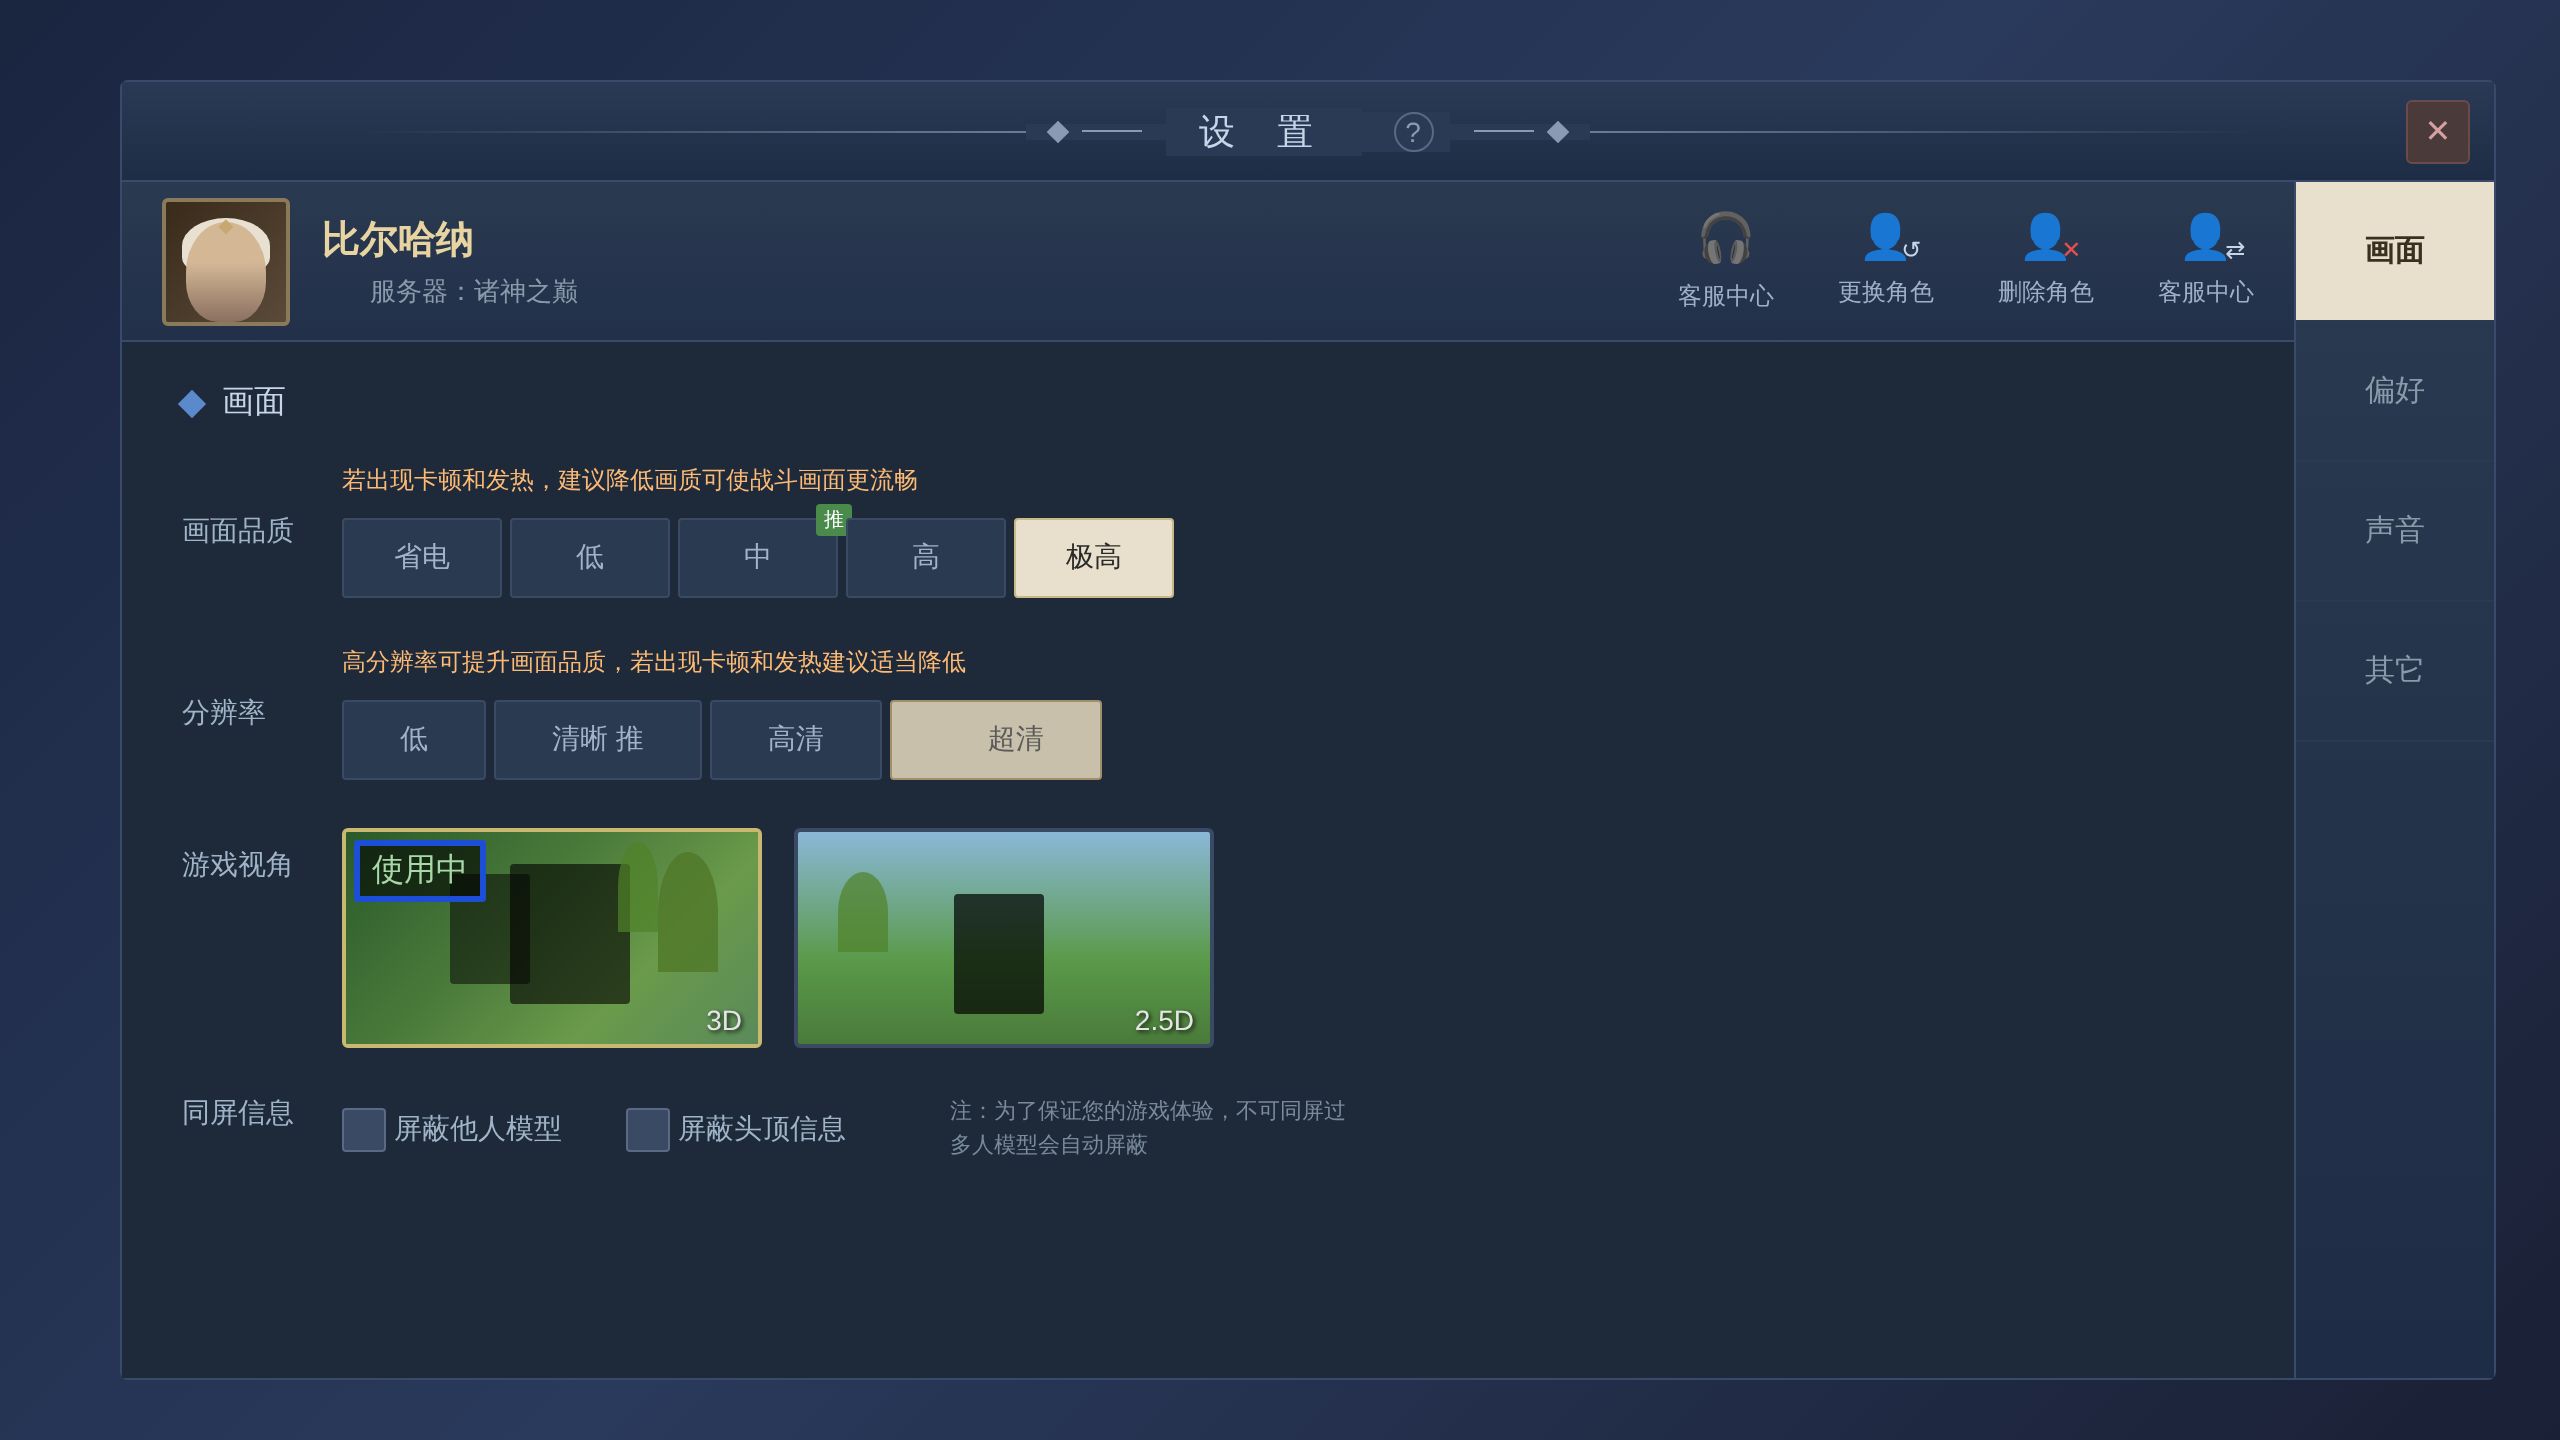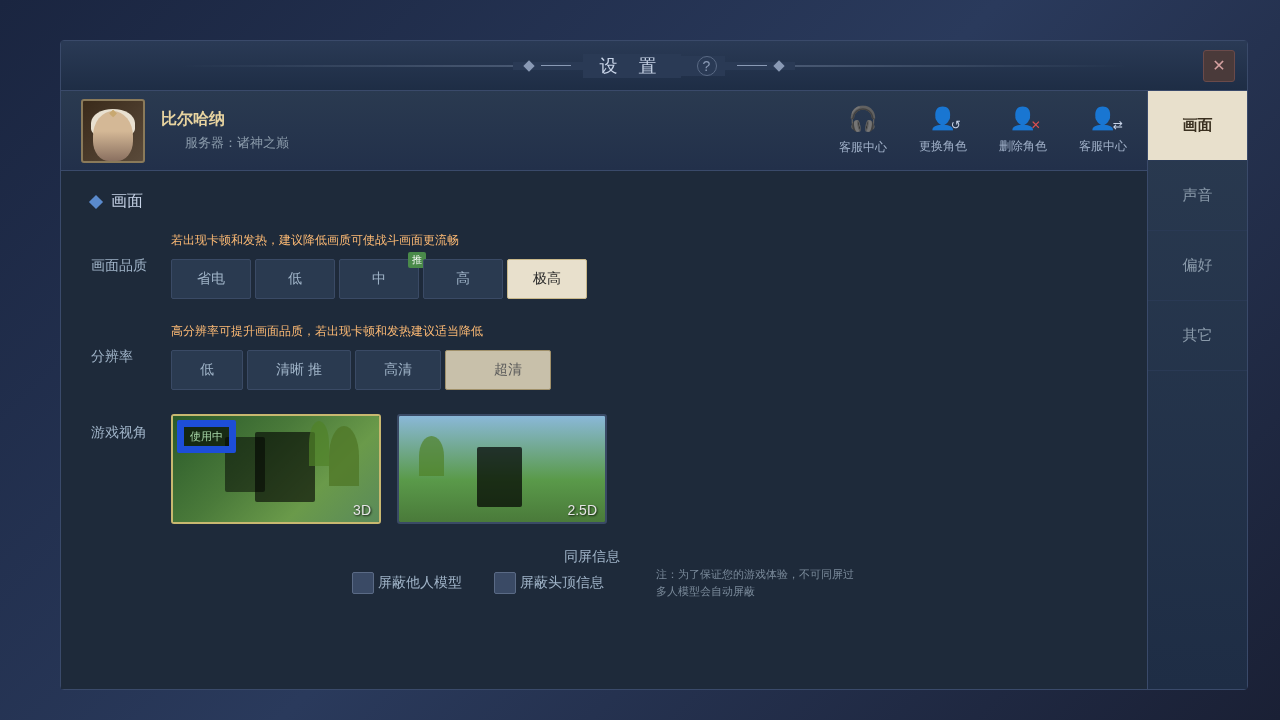--- a/index.html
+++ b/index.html
@@ -165,21 +165,21 @@
       transform: translateX(-50%);
       width: 44px;
       height: 28px;
       background: #e8e0d0;
       border-radius: 50% 50% 30% 30%;
     }
     .profile-info {
       margin-left: 16px;
     }
     .profile-name {
-      font-size: 16px;
+      font-size: 19px;
       color: #e8d4a0;
       font-weight: bold;
     }
     .profile-server {
       font-size: 13px;
       color: #8a9aaa;
       margin-top: 4px;
       margin-left: 24px;
     }
     .profile-actions {
@@ -334,23 +334,23 @@
       font-size: 14px;
       color: #e5e5e5;
       text-shadow: 1px 1px 2px rgba(0,0,0,0.8);
     }
     .view-thumb-badge {
       position: absolute;
       top: 4px;
       left: 4px;
       background: rgba(0,0,0,0.6);
       color: #a8d8a8;
-      font-size: 11px;
+      font-size: 16px;
       padding: 2px 6px;
-      border: 7px solid #1d4ed8;
+      border: 3px solid #1d4ed8;
       border-radius: 2px;
     }
 
     
     .checkbox-group {
       display: flex;
       align-items: center;
       gap: 4px;
     }
     .checkbox {
@@ -518,38 +518,38 @@
             <div class="view-thumb">
               <div class="view-thumb-bg-2">
                 <div style="position:absolute;bottom:15px;left:38%;width:45px;height:60px;background:rgba(0,0,0,0.7);border-radius:2px;"></div>
                 <div style="position:absolute;top:20px;left:20px;width:25px;height:40px;background:rgba(80,130,40,0.7);border-radius:50% 50% 0 0;"></div>
               </div>
               <div class="view-thumb-label">2.5D</div>
             </div>
           </div>
         </div>
 
-        <div class="setting-row" style="align-items:center;flex-direction:column;">
+        <div class="setting-row" style="align-items:flex-start;">
           <div class="setting-label">同屏信息</div>
           <div style="display:flex;align-items:center;gap:32px;">
             <div class="checkbox-group">
               <div class="checkbox"></div>
               <div class="checkbox-label">屏蔽他人模型</div>
             </div>
             <div class="checkbox-group">
               <div class="checkbox"></div>
               <div class="checkbox-label">屏蔽头顶信息</div>
             </div>
             <div class="note-text">注：为了保证您的游戏体验，不可同屏过多人模型会自动屏蔽</div>
           </div>
         </div>
 
       </div>
     </div>
 
     <div class="right-sidebar">
       <div class="tab-item active">画面</div>
+      <div class="tab-item">偏好</div>
       <div class="tab-item">声音</div>
-      <div class="tab-item">偏好</div>
       <div class="tab-item">其它</div>
     </div>
   </div>
 </div>
 
 </body></html>

